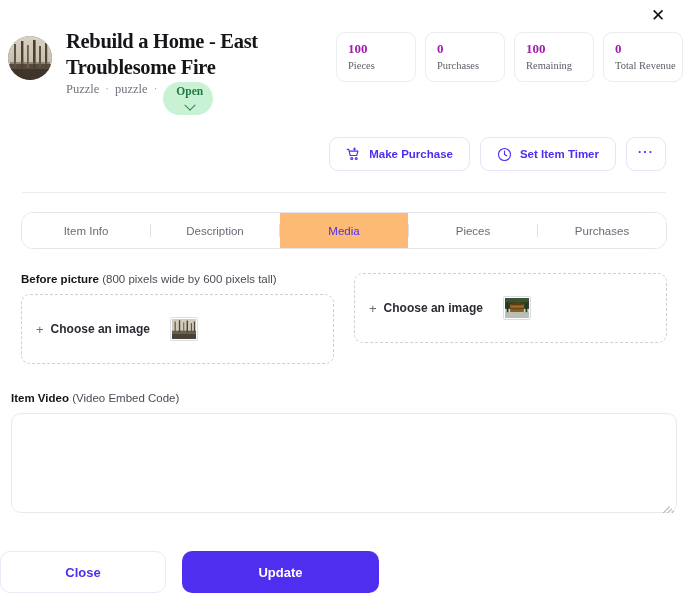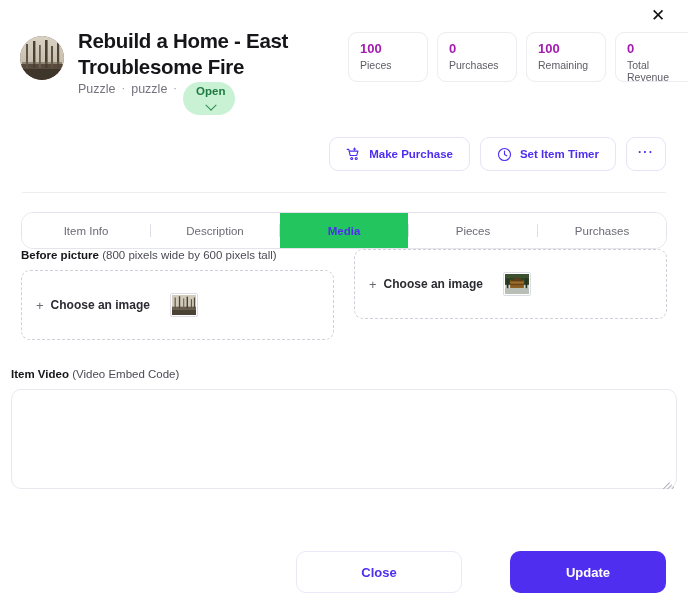--- a/index.html
+++ b/index.html
@@ -32,21 +32,22 @@
     color: #111111;
     font-size: 17px;
     line-height: 1;
     font-weight: 400;
   }
 
   
   .header {
     display: flex;
     align-items: flex-start;
-    padding: 28px 22px 0 20px;
+    padding: 28px 22px 0 8px;
+    font-family: Liberation Serif, serif;
   }
   .avatar {
     width: 44px;
     height: 44px;
     border-radius: 50%;
     flex: 0 0 44px;
     margin-top: 8px;
     overflow: hidden;
     background: #8d8476;
   }
@@ -179,38 +180,39 @@
     display: flex;
     align-items: center;
     justify-content: center;
     font-size: 11.5px;
     color: #6b6b76;
     cursor: pointer;
     background: #fff;
     position: relative;
   }
   .tab.active {
-    background: #22c55e;
+    background: #fdba74;
     color: #4f2ef0;
-    font-weight: 700;
+    font-weight: 400;
     justify-content: center;
   }
   .tab-sep {
     width: 1px;
     align-self: center;
     height: 13px;
     background: #dedee6;
     flex: 0 0 1px;
   }
 
   
   .media-row {
     display: flex;
     gap: 20px;
     padding: 0 21px;
+    margin-top: 24px;
   }
   .media-col { flex: 1; min-width: 0; }
   .field-label {
     font-size: 11.5px;
     color: #16161a;
     margin-bottom: 9px;
   }
   .field-label b { font-weight: 700; }
   .field-label span { color: #4b4b55; font-weight: 400; }
 
@@ -285,48 +287,47 @@
   .resize-grip i:nth-child(2) { bottom: 0; width: 6px; transform: rotate(-45deg) translateY(3px); }
   .resize-grip i:nth-child(3) { bottom: 0; width: 3px; transform: rotate(-45deg) translateY(6px); }
 
   
   .footer {
     position: absolute;
     left: 0;
     right: 0;
     bottom: 19px;
     display: flex;
-    justify-content: flex-end;
+    justify-content: flex-start;
     gap: 16px;
     padding-right: 22px;
   }
   .btn-close-foot {
     width: 166px;
     height: 42px;
     border: 1px solid #ebe9f8;
     border-radius: 10px;
     background: #fff;
     color: #4f2ef0;
     font-size: 13px;
     font-weight: 700;
     cursor: pointer;
     font-family: "Liberation Sans", sans-serif;
   }
   .btn-update {
-    width: 156px;
+    width: 197px;
     height: 42px;
     border: none;
     border-radius: 10px;
     background: #4f2ef0;
     color: #ffffff;
     font-size: 13px;
     font-weight: 700;
     cursor: pointer;
     font-family: "Liberation Sans", sans-serif;
-    margin-left: 32px;
   }
 </style>
 </head>
 <body>
 
 <div class="modal">
 
   <div class="close-btn">✕</div>
 
   <div class="header">

